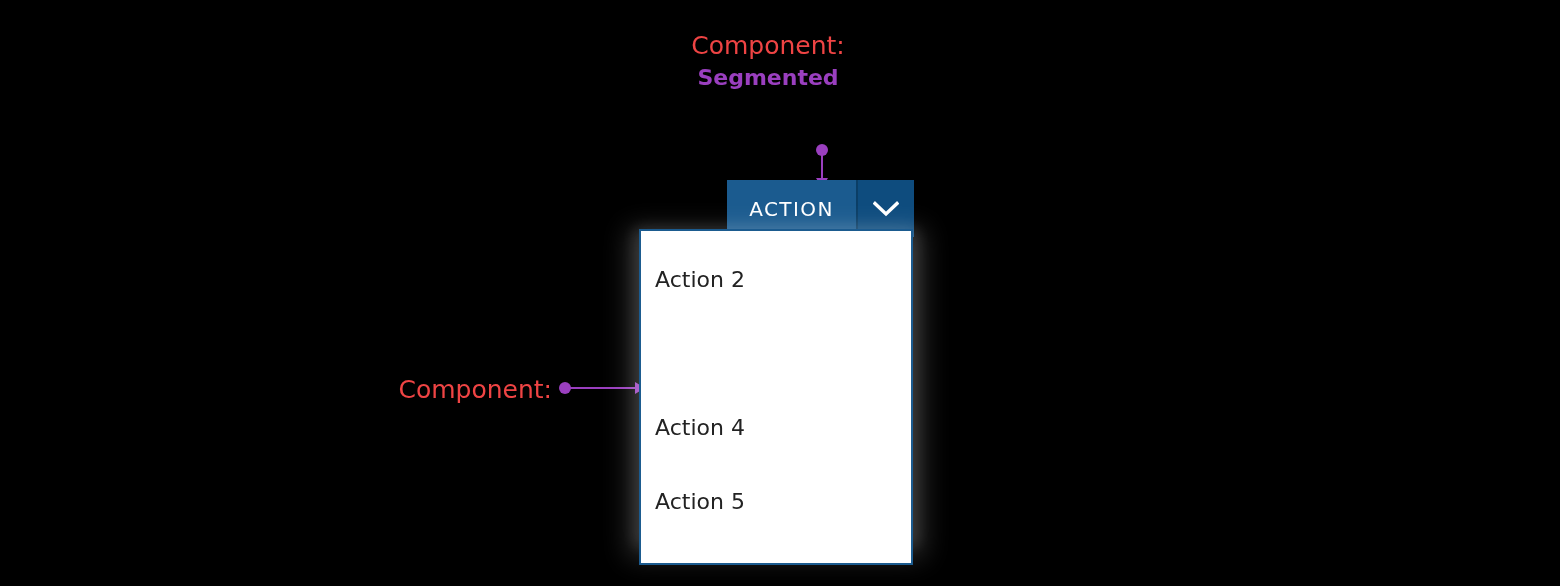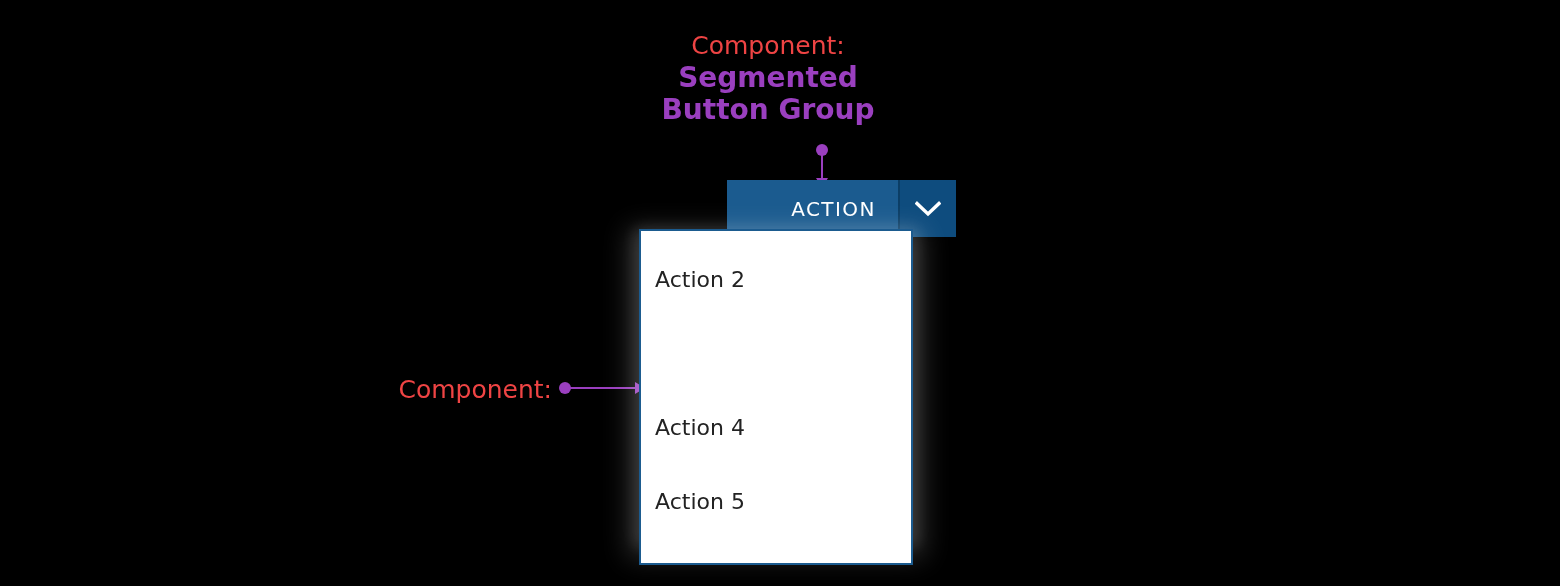--- a/index.html
+++ b/index.html
@@ -27,21 +27,21 @@
     -webkit-font-smoothing: antialiased;
   }
   .anno-label {
     display: block;
     font-size: 25px;
     font-weight: 400;
     color: #ef4444;
   }
   .anno-value {
     display: block;
-    font-size: 28px;
+    font-size: 22px;
     font-weight: 700;
     color: #9A3FBF;
   }
 
   
   .conn-v {
     position: absolute;
     left: 814px;
     top: 144px;
     width: 16px;
@@ -133,21 +133,20 @@
   .seg-primary {
     background: #1B5B8F;
     color: #FFFFFF;
     width: 129px;
     display: flex;
     align-items: center;
     justify-content: center;
     font-size: 20px;
     letter-spacing: 1.4px;
     font-weight: 400;
-    padding-left: 42px;
     -webkit-font-smoothing: antialiased;
   }
   .seg-divider {
     width: 2px;
     background: #0B3E66;
   }
   .seg-toggle {
     background: #0E4C7E;
     width: 56px;
     display: flex;
@@ -196,21 +195,20 @@
   .menu-item.i1 { top: 102px; }
   .menu-item.i2 { top: 176px; }
   .menu-item.i3 { top: 250px; }
 </style>
 </head>
 <body>
 
 <div class="anno-top">
   <span class="anno-label">Component:</span>
   <span class="anno-value">Segmented</span>
-  <span class="anno-value">Button Group</span>
 </div>
 
 <div class="conn-v">
   <span class="dot"></span>
   <span class="line"></span>
   <span class="arrow"></span>
 </div>
 
 <div class="anno-left">
   <span class="anno-label">Component:</span>

